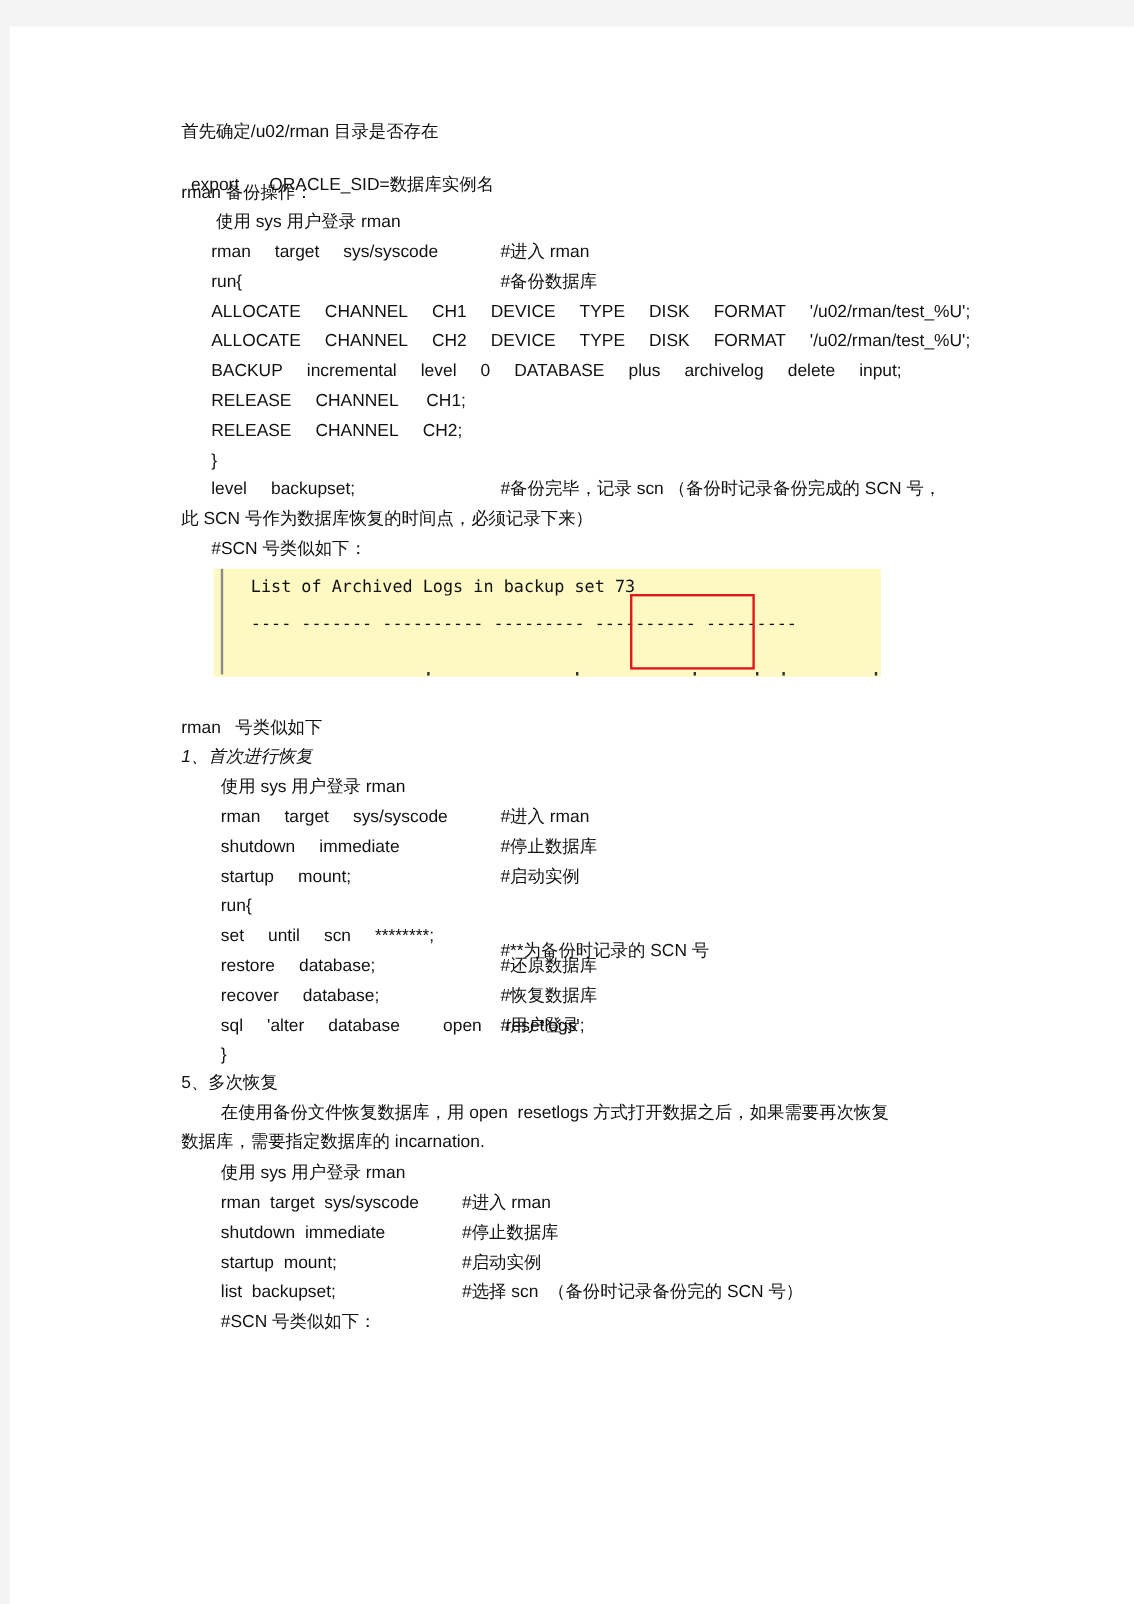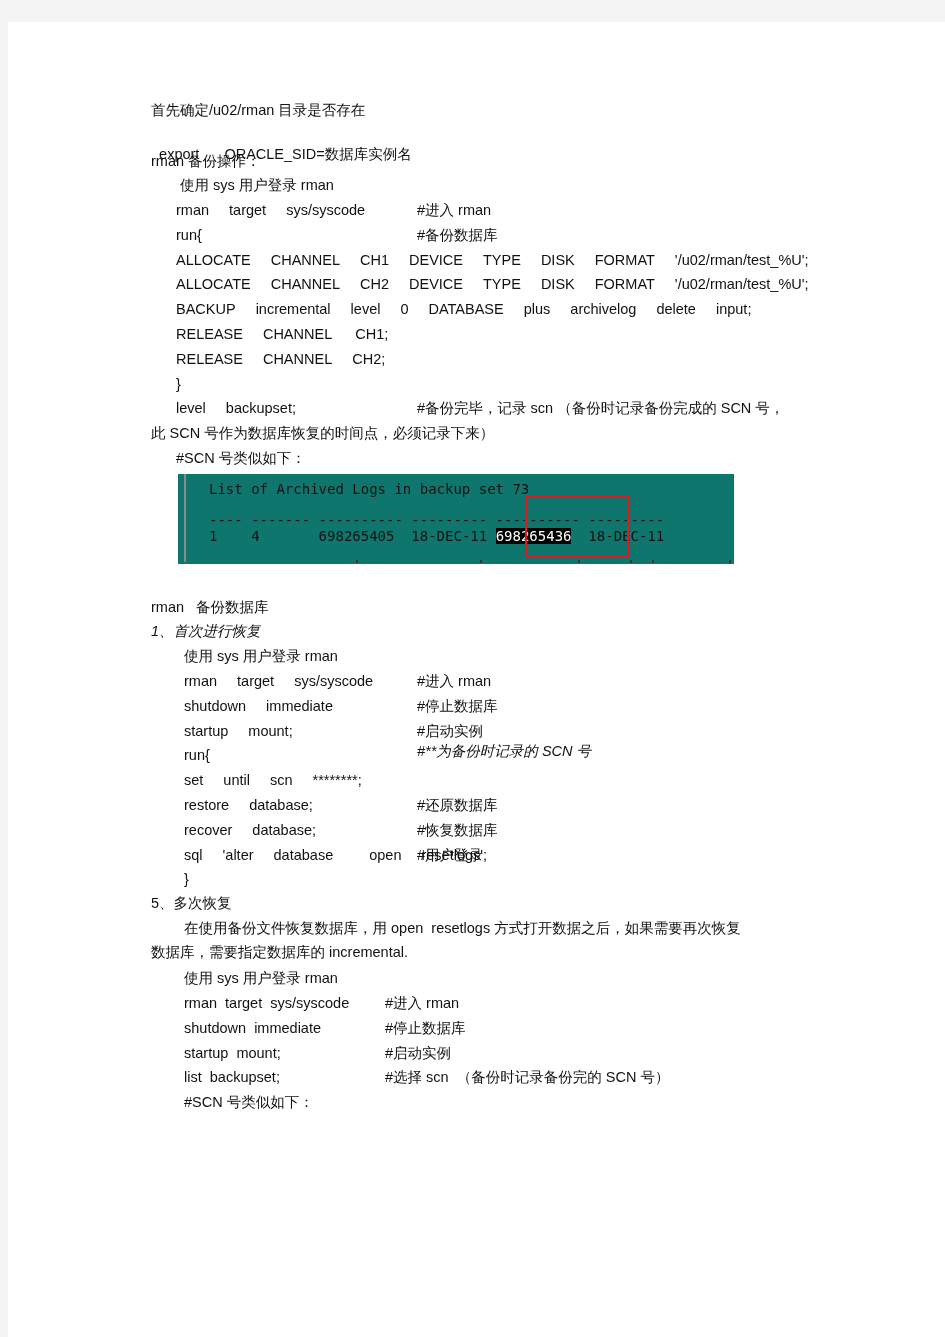--- a/index.html
+++ b/index.html
@@ -24,21 +24,21 @@
     white-space: pre;
     letter-spacing: 0;
   }
   .tok { display: inline-block; }
 
   
   .term {
     position: absolute;
     left: 178px; top: 474px;
     width: 556px; height: 90px;
-    background: #0f766e;
+    background: #fef9c3;
     text-decoration: underline;
   }
   .term-border {
     position: absolute; left: 6px; top: 0; width: 2px; height: 88px;
     background: #8a8a8a;
   }
   .term-text {
     position: absolute;
     font-family: "DejaVu Sans Mono", "Liberation Mono", monospace;
     font-size: 14px;
@@ -86,55 +86,54 @@
     <div class="line" style="left: 417px; top: 399.4px;">#备份完毕，记录 scn （备份时记录备份完成的 SCN 号，</div>
   </div>
 
 <div class="line" style="left:151px;top:424px;">此 SCN 号作为数据库恢复的时间点，必须记录下来）</div>
 <div class="line" style="left:176px;top:449px;">#SCN 号类似如下：</div>
 
 <div class="term">
   <div class="term-border"></div>
   <div class="term-text" style="left:31px;top:7px;">List of Archived Logs in backup set 73</div>
   <div class="term-text" style="left:31px;top:38px;">---- ------- ---------- --------- ---------- ---------</div>
-  <div class="term-text" style="left:31px;top:54px;"><span>1</span>    <span>4</span>       <span>698265405</span>  <span>18-DEC-11</span> <span class="scn-hl">698265436</span>  <span>18-DEC-11</span></div>
   <div class="scn-box"></div>
   <div class="dot" style="left:178px"></div>
   <div class="dot" style="left:302px"></div>
   <div class="dot" style="left:400px"></div>
   <div class="dot" style="left:452px"></div>
   <div class="dot" style="left:474px"></div>
   <div class="dot" style="left:551px"></div>
 </div>
 
-<div class="line" style="left:151px;top:598px;">rman   备份数据库</div>
+<div class="line" style="left:151px;top:598px;">rman   号类似如下</div>
 <div class="line" style="left:151px;top:622px;font-style:italic;">1、首次进行恢复</div>
 <div class="line" style="left:184px;top:647px;">使用 sys 用户登录 rman</div>
 <div id="restore1-lines">
     <div class="line" style="left: 184px; top: 672px;"><span class="tok">rman</span><span class="tok" style="margin-left: 20px;">target</span><span class="tok" style="margin-left: 20px;">sys/syscode</span></div>
     <div class="line" style="left: 417px; top: 672px;">#进入 rman</div>
     <div class="line" style="left: 184px; top: 696.8px;"><span class="tok">shutdown</span><span class="tok" style="margin-left: 20px;">immediate</span></div>
     <div class="line" style="left: 417px; top: 696.8px;">#停止数据库</div>
     <div class="line" style="left: 184px; top: 721.6px;"><span class="tok">startup</span><span class="tok" style="margin-left: 20px;">mount;</span></div>
     <div class="line" style="left: 417px; top: 721.6px;">#启动实例</div>
     <div class="line" style="left: 184px; top: 746.4px;"><span class="tok">run{</span></div>
     <div class="line" style="left: 184px; top: 771.2px;"><span class="tok">set</span><span class="tok" style="margin-left: 20px;">until</span><span class="tok" style="margin-left: 20px;">scn</span><span class="tok" style="margin-left: 20px;">********;</span></div>
-    <div class="line" style="left: 417px; top: 742px; font-style: italic;">#**为备份时记录的 SCN 号</div>
+    <div class="line" style="left: 417px; top: 784px;">#**为备份时记录的 SCN 号</div>
     <div class="line" style="left: 184px; top: 796px;"><span class="tok">restore</span><span class="tok" style="margin-left: 20px;">database;</span></div>
     <div class="line" style="left: 417px; top: 796px;">#还原数据库</div>
     <div class="line" style="left: 184px; top: 820.8px;"><span class="tok">recover</span><span class="tok" style="margin-left: 20px;">database;</span></div>
     <div class="line" style="left: 417px; top: 820.8px;">#恢复数据库</div>
     <div class="line" style="left: 184px; top: 845.6px;"><span class="tok">sql</span><span class="tok" style="margin-left: 20px;">'alter</span><span class="tok" style="margin-left: 20px;">database</span><span class="tok" style="margin-left: 36px;">open</span><span class="tok" style="margin-left: 20px;">resetlogs';</span></div>
     <div class="line" style="left: 417px; top: 845.6px;">#用户登录</div>
     <div class="line" style="left: 184px; top: 870.4px;"><span class="tok">}</span></div>
   </div>
 
 <div class="line" style="left:151px;top:894px;">5、多次恢复</div>
 <div class="line" style="left:184px;top:919px;">在使用备份文件恢复数据库，用 open  resetlogs 方式打开数据之后，如果需要再次恢复</div>
-<div class="line" style="left:151px;top:943px;">数据库，需要指定数据库的 incremental.</div>
+<div class="line" style="left:151px;top:943px;">数据库，需要指定数据库的 incarnation.</div>
 <div class="line" style="left:184px;top:969px;">使用 sys 用户登录 rman</div>
 <div id="restore2-lines">
     <div class="line" style="left: 184px; top: 994px;"><span class="tok">rman  target  sys/syscode</span></div>
     <div class="line" style="left: 385px; top: 994px;">#进入 rman</div>
     <div class="line" style="left: 184px; top: 1018.8px;"><span class="tok">shutdown  immediate</span></div>
     <div class="line" style="left: 385px; top: 1018.8px;">#停止数据库</div>
     <div class="line" style="left: 184px; top: 1043.6px;"><span class="tok">startup  mount;</span></div>
     <div class="line" style="left: 385px; top: 1043.6px;">#启动实例</div>
     <div class="line" style="left: 184px; top: 1068.4px;"><span class="tok">list  backupset;</span></div>
     <div class="line" style="left: 385px; top: 1068.4px;">#选择 scn  （备份时记录备份完的 SCN 号）</div>

